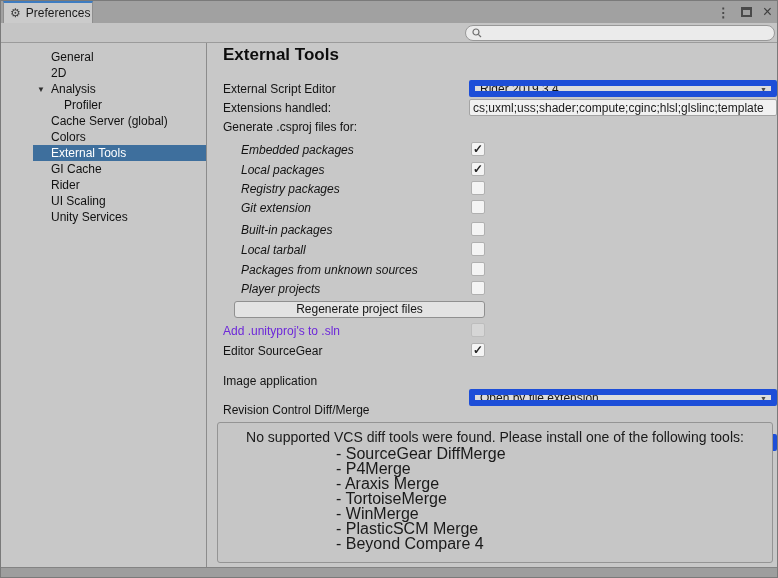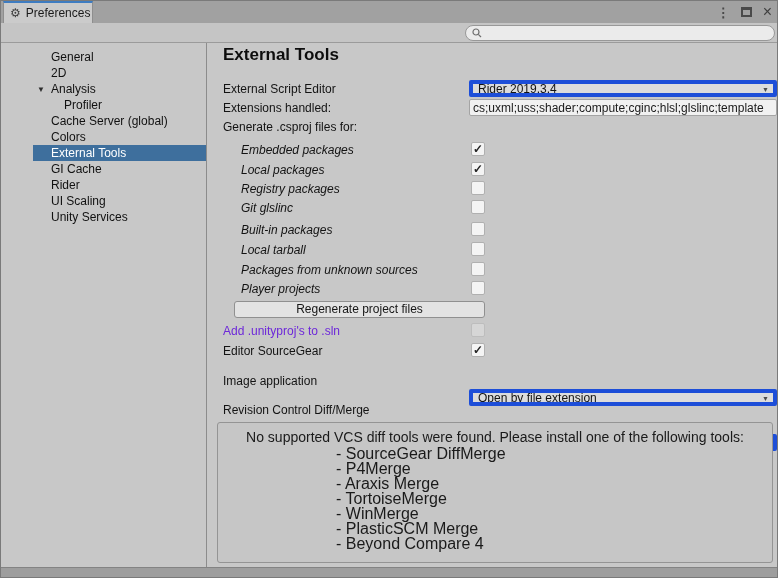--- a/index.html
+++ b/index.html
@@ -54,21 +54,21 @@
   .expander { position:absolute; left:4px; top:1px; font-size:8px; color:#2e2e2e; }
 
   
   .h1 { position:absolute; left:16px; top:2px; font-size:17px; font-weight:bold; color:#0d0d0d; }
   .row-label { position:absolute; left:16px; font-size:12px; white-space:nowrap; }
   .row-label.sub { left:34px;font-style:italic; }
   .row-label.disabled { color:#6d28d9; }
 
   .ctrl { position:absolute; left:262px; width:308px; height:17px; }
   .dropdown {
-    background:#dcdcdc; border:4px solid #1d4ed8; border-radius:2px;
+    background:#dcdcdc; border:6px solid #1d4ed8; border-radius:2px;
     display:flex; align-items:center; padding:0 16px 0 5px;
     font-size:12px; cursor:default; position:relative; white-space:nowrap; overflow:hidden;
   }
   .dropdown .arrow { position:absolute; right:4px; top:50%; transform:translateY(-50%); font-size:7px; color:#4c4c4c; }
 
   input.textfield {
     position:absolute; left:262px; width:308px; height:17px;
     background:#f1f1f1; border:1px solid #a4a4a4; border-radius:2px;
     font-family:"Liberation Sans", sans-serif; font-size:12px; color:#1a1a1a;
     padding:0 3px; outline:none;
@@ -153,21 +153,21 @@
     <input class="textfield" style="top: 56px;" value="cs;uxml;uss;shader;compute;cginc;hlsl;glslinc;template">
 
     <div class="row-label" style="top:77px">Generate .csproj files for:</div>
 
     <div class="row-label sub" style="top:100px">Embedded packages</div>
     <div class="checkbox on" style="top:99px"></div>
     <div class="row-label sub" style="top:120px">Local packages</div>
     <div class="checkbox on" style="top:119px"></div>
     <div class="row-label sub" style="top:139px">Registry packages</div>
     <div class="checkbox" style="top:138px"></div>
-    <div class="row-label sub" style="top:158px">Git glslinc</div>
+    <div class="row-label sub" style="top:158px">Git extension</div>
     <div class="checkbox" style="top:157px"></div>
     <div class="row-label sub" style="top:180px">Built-in packages</div>
     <div class="checkbox" style="top:179px"></div>
     <div class="row-label sub" style="top:200px">Local tarball</div>
     <div class="checkbox" style="top:199px"></div>
     <div class="row-label sub" style="top:220px">Packages from unknown sources</div>
     <div class="checkbox" style="top:219px"></div>
     <div class="row-label sub" style="top:239px">Player projects</div>
     <div class="checkbox" style="top:238px"></div>
 

